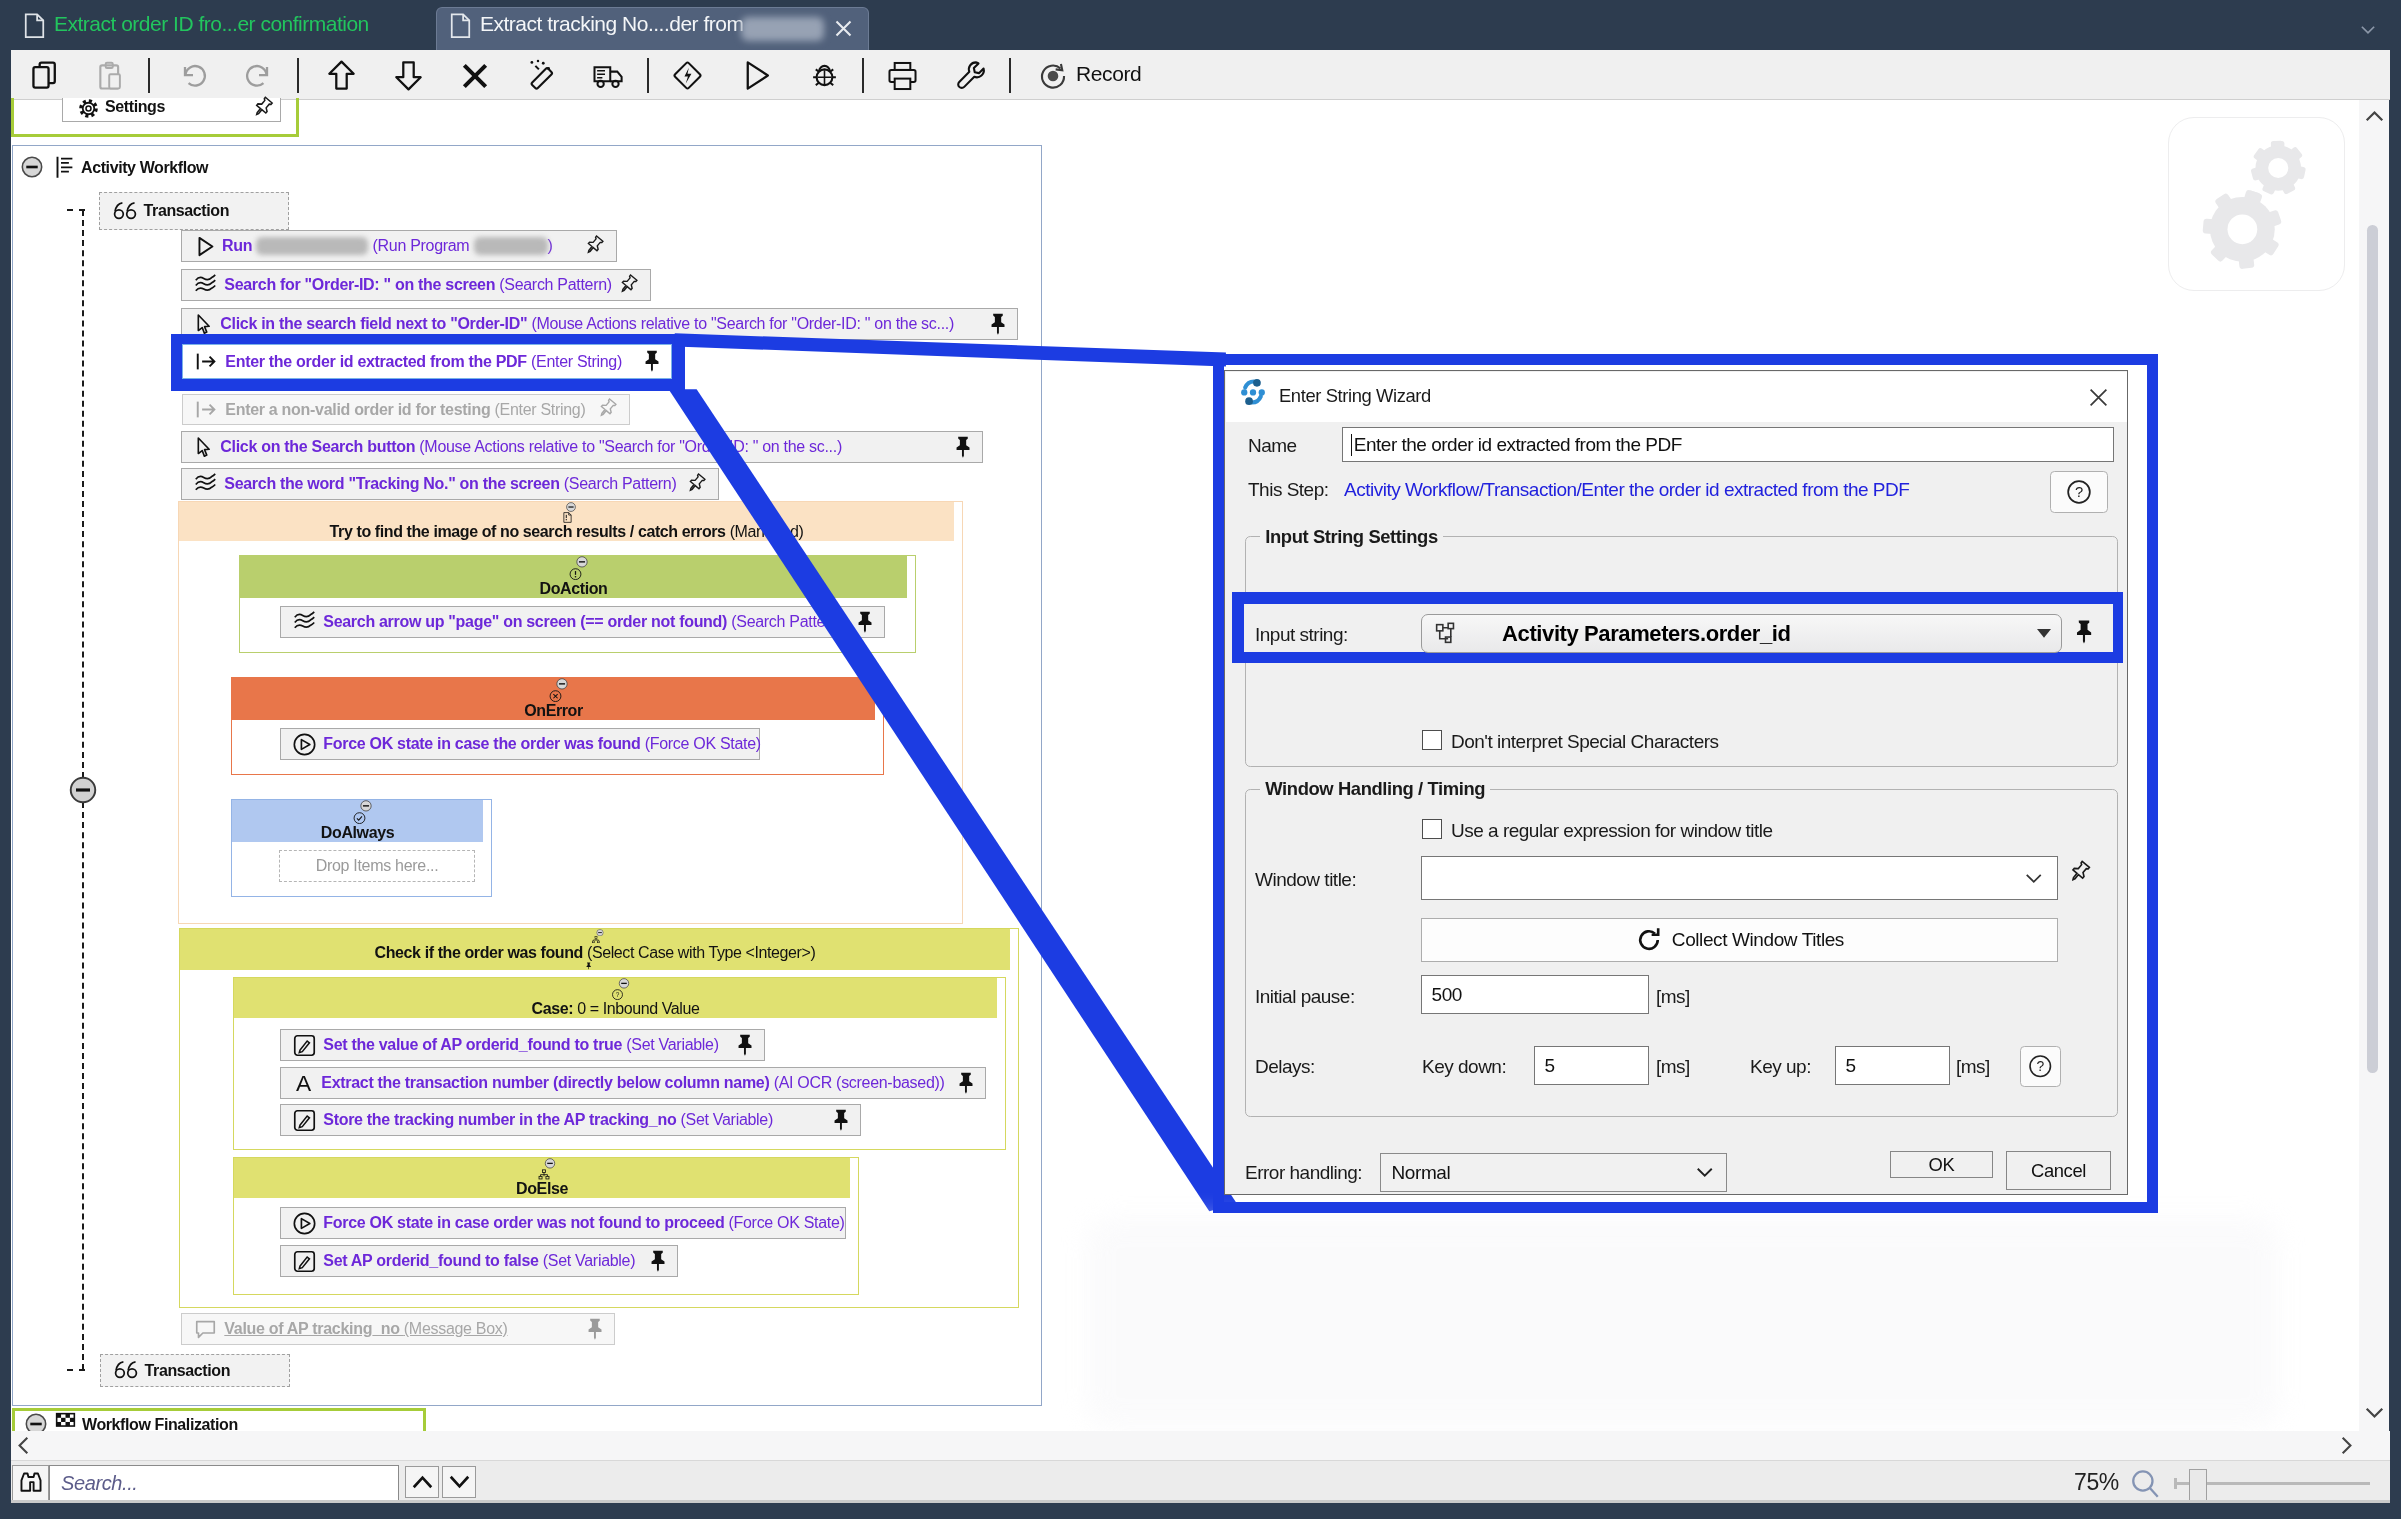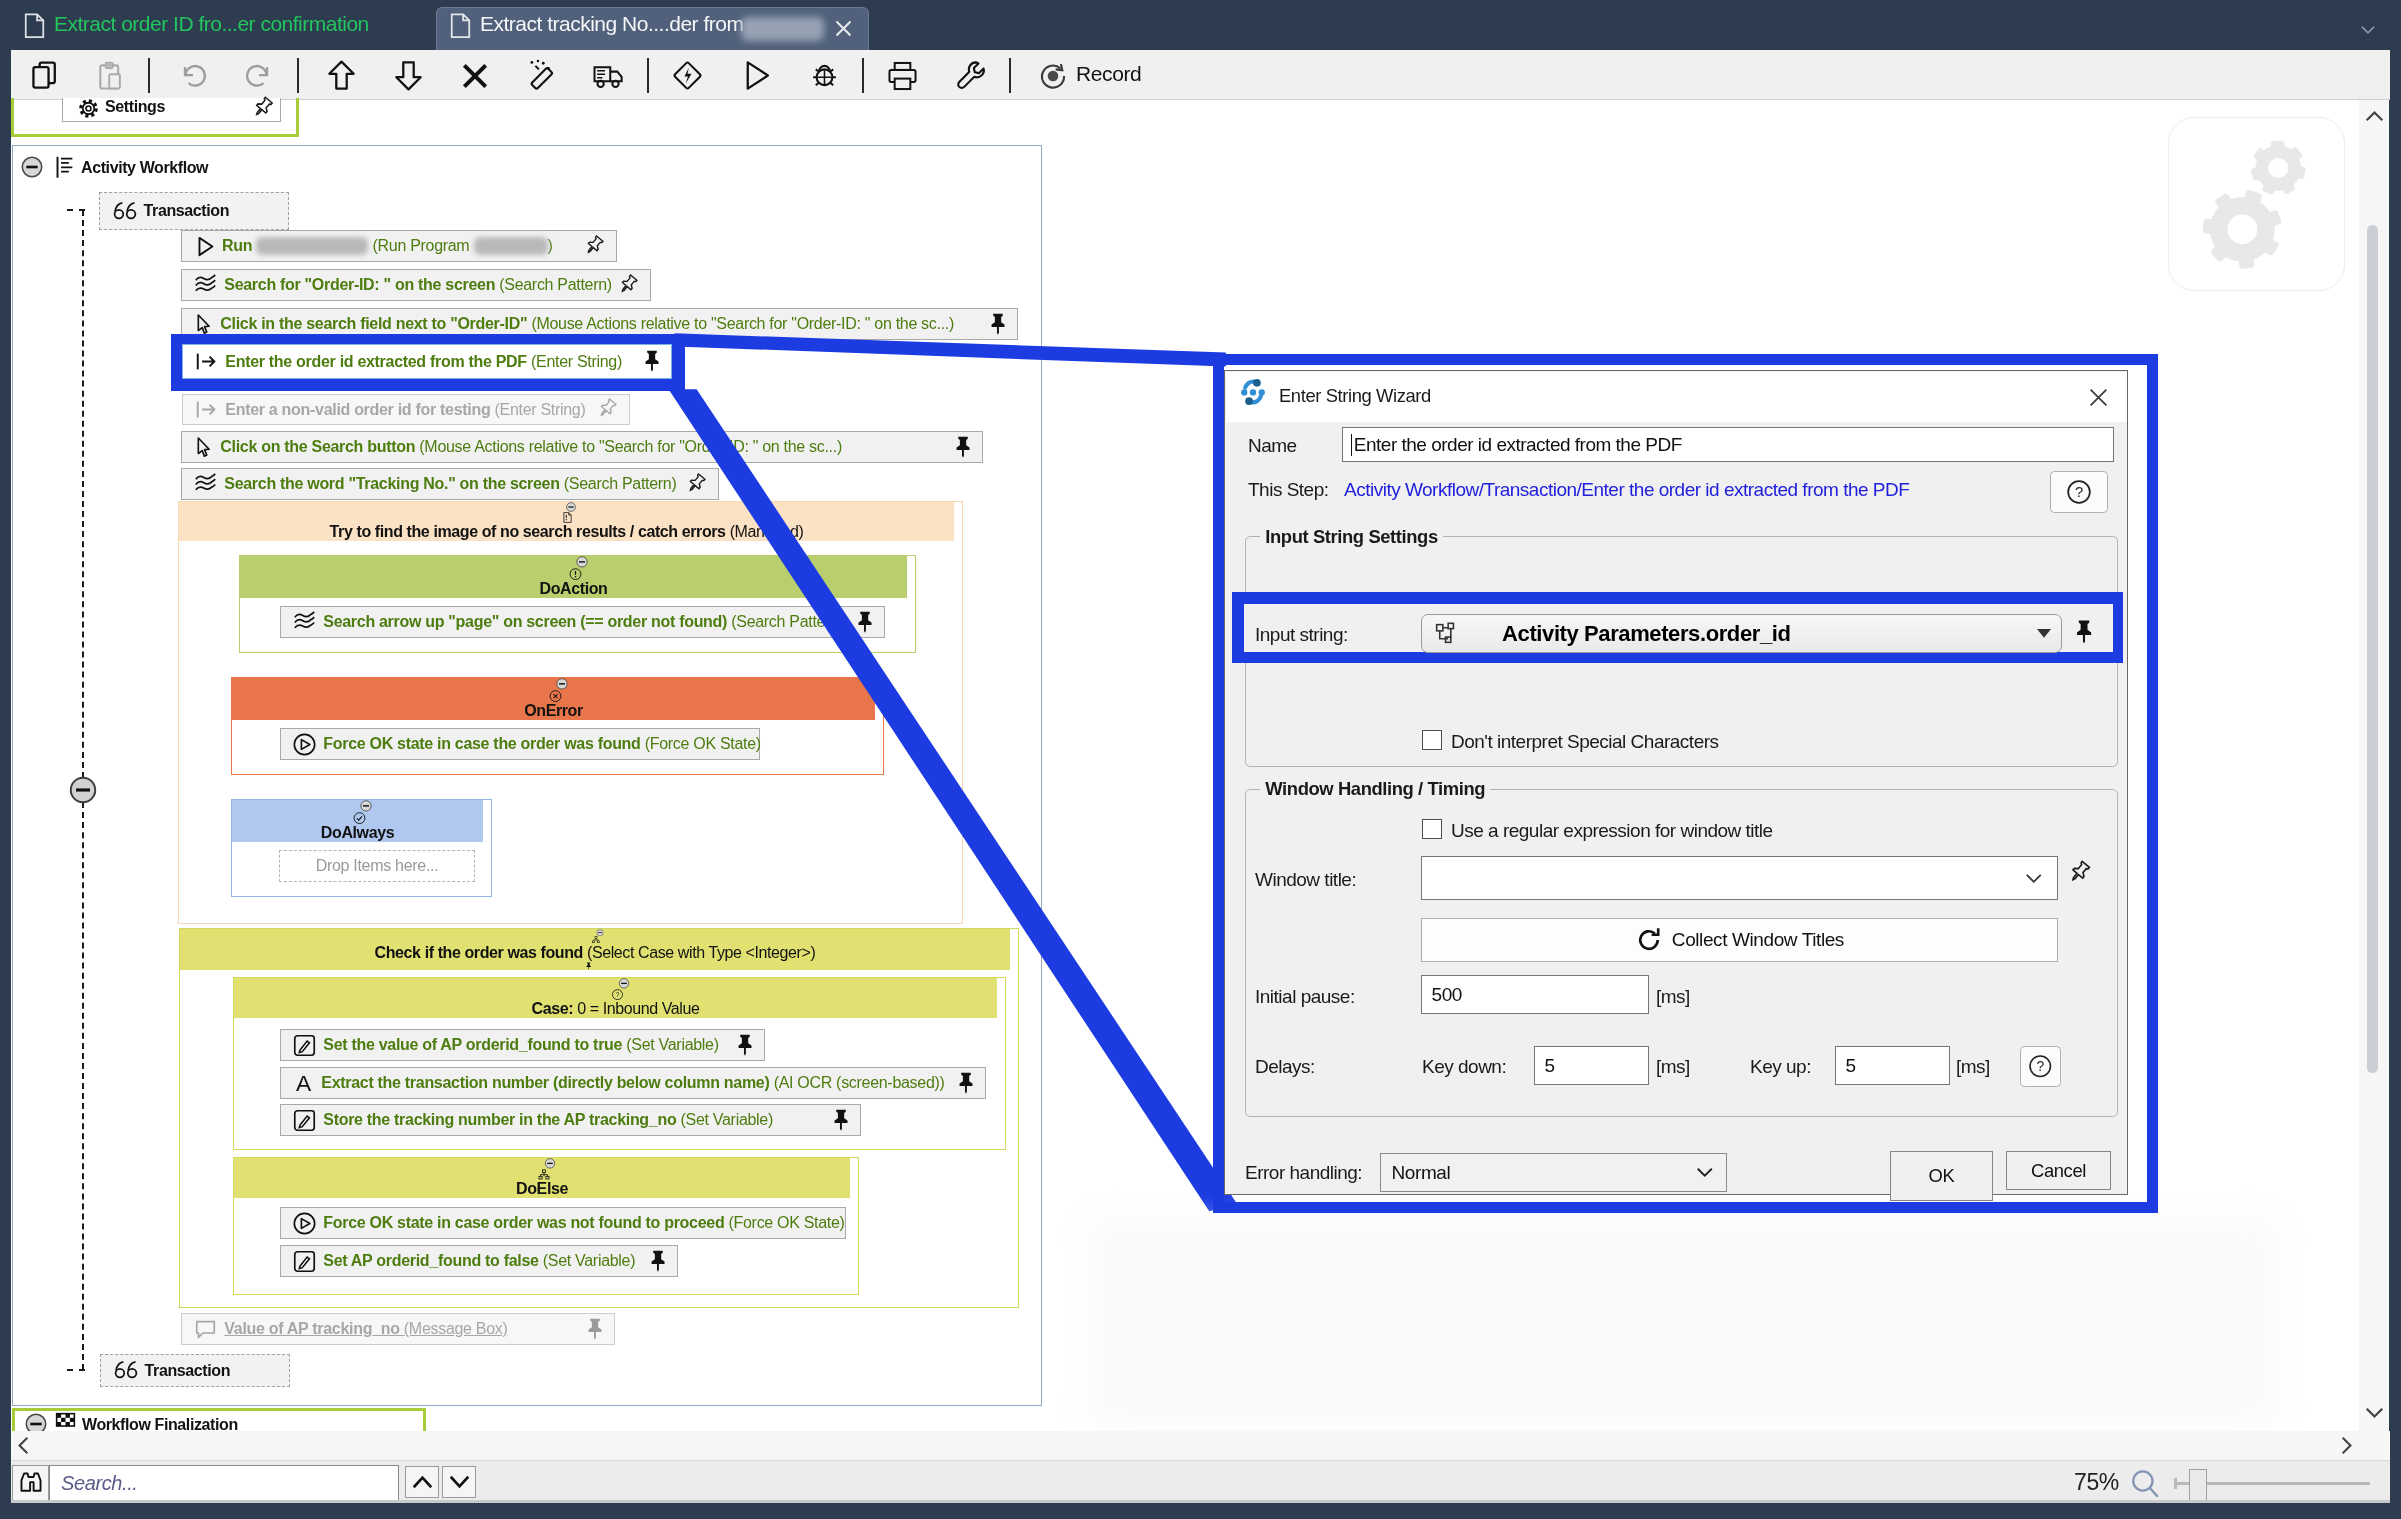--- a/index.html
+++ b/index.html
@@ -1,20 +1,20 @@
 <!DOCTYPE html>
 <html style="font-size:14px"><head><meta charset="utf-8">
 <style>
 html,body{margin:0;padding:0;}
 body{width:2401px;height:1520px;position:relative;overflow:hidden;background:#2d3c4f;font-family:"Liberation Sans",sans-serif;}
 .abs{position:absolute;}
 #toolbar{position:absolute;left:10.5px;top:50px;width:2379px;height:49px;background:#f0f0f0;border-bottom:0.9px solid #cfcfcf;}
 #canvas{position:absolute;left:10.5px;top:100px;width:2349px;height:1331px;background:#ffffff;}
 .tbsep{position:absolute;top:58px;width:1.8px;height:35px;background:#2a2a2a;}
-.row{position:absolute;background:#f1f1f1;border:0.9px solid #a9a9a9;display:flex;align-items:center;font-size:16px;letter-spacing:-0.3px;color:#4d7c0f;white-space:nowrap;box-sizing:border-box;}
+.row{position:absolute;background:#f1f1f1;border:0.9px solid #a9a9a9;display:flex;align-items:center;font-size:16px;letter-spacing:-0.3px;color:#6d28d9;white-space:nowrap;box-sizing:border-box;}
 .row .sp{flex:1;}
 .row svg{flex:none;}
 .rowdis{background:#f7f7f7;border-color:#cccccc;color:#a7a7a7;}
 .hdrtxt{font-weight:bold;font-size:16px;letter-spacing:-0.4px;color:#121212;white-space:nowrap;}
 .reg{font-weight:normal;}
 .dash{border:1.8px dashed #a0a0a0;background:#f2f2f2;box-sizing:border-box;position:absolute;display:flex;align-items:center;}
 .blk{position:absolute;box-sizing:border-box;background:#ffffff;}
 .blkhdr{position:absolute;left:0;top:0;right:8px;display:flex;align-items:center;flex-direction:column;}
 .lbl{position:absolute;font-size:19px;letter-spacing:-0.5px;color:#1a1a1a;white-space:nowrap;}
 .inp{position:absolute;background:#ffffff;border:0.9px solid #767676;box-sizing:border-box;font-size:19px;letter-spacing:-0.5px;color:#111;display:flex;align-items:center;}
@@ -633,21 +633,21 @@
   </div>
 
 <div class="lbl" style="left:1245px;top:1162px;">Error handling:</div>
 <div class="abs" style="left:1380px;top:1153px;width:347px;height:39px;background:#f1f1f1;border:0.9px solid #8a8a8a;box-sizing:border-box;display:flex;align-items:center;font-size:19px;letter-spacing:-0.4px;color:#111;">
     <span style="margin-left:10.5px;">Normal</span>
     <span style="flex:1;"></span>
     <svg style="margin-right:12.3px;" width="17.5" height="11.4" viewBox="0 0 20 13">
       <path d="M2 2 L10 10 L18 2" fill="none" stroke="#222" stroke-width="2.2"></path>
     </svg>
   </div>
-<div class="btn" style="left:1890px;top:1151px;width:103px;height:50px;background:#f0f0f0;border-color:#868686;">OK</div>
+<div class="btn" style="left:1890px;top:1151px;width:103px;height:27px;background:#f0f0f0;border-color:#868686;">OK</div>
 <div class="btn" style="left:2006px;top:1151px;width:105px;height:39px;background:#f0f0f0;border-color:#868686;">Cancel</div>
 
 <div class="abs" style="left:2359px;top:100px;width:30px;height:1331px;background:#f6f6f7;"></div>
 <svg class="abs" style="left:2365px;top:109px;" width="19" height="14" viewBox="0 0 22 16">
     <path d="M2 13 L11 4 L20 13" fill="none" stroke="#444" stroke-width="2.6"></path>
   </svg>
 <svg class="abs" style="left:2365px;top:1406px;" width="19" height="14" viewBox="0 0 22 16">
     <path d="M2 3 L11 12 L20 3" fill="none" stroke="#444" stroke-width="2.6"></path>
   </svg>
 <div class="abs" style="left:2367px;top:225px;width:10.5px;height:848px;background:#ccced6;border-radius:5.3px;"></div>

